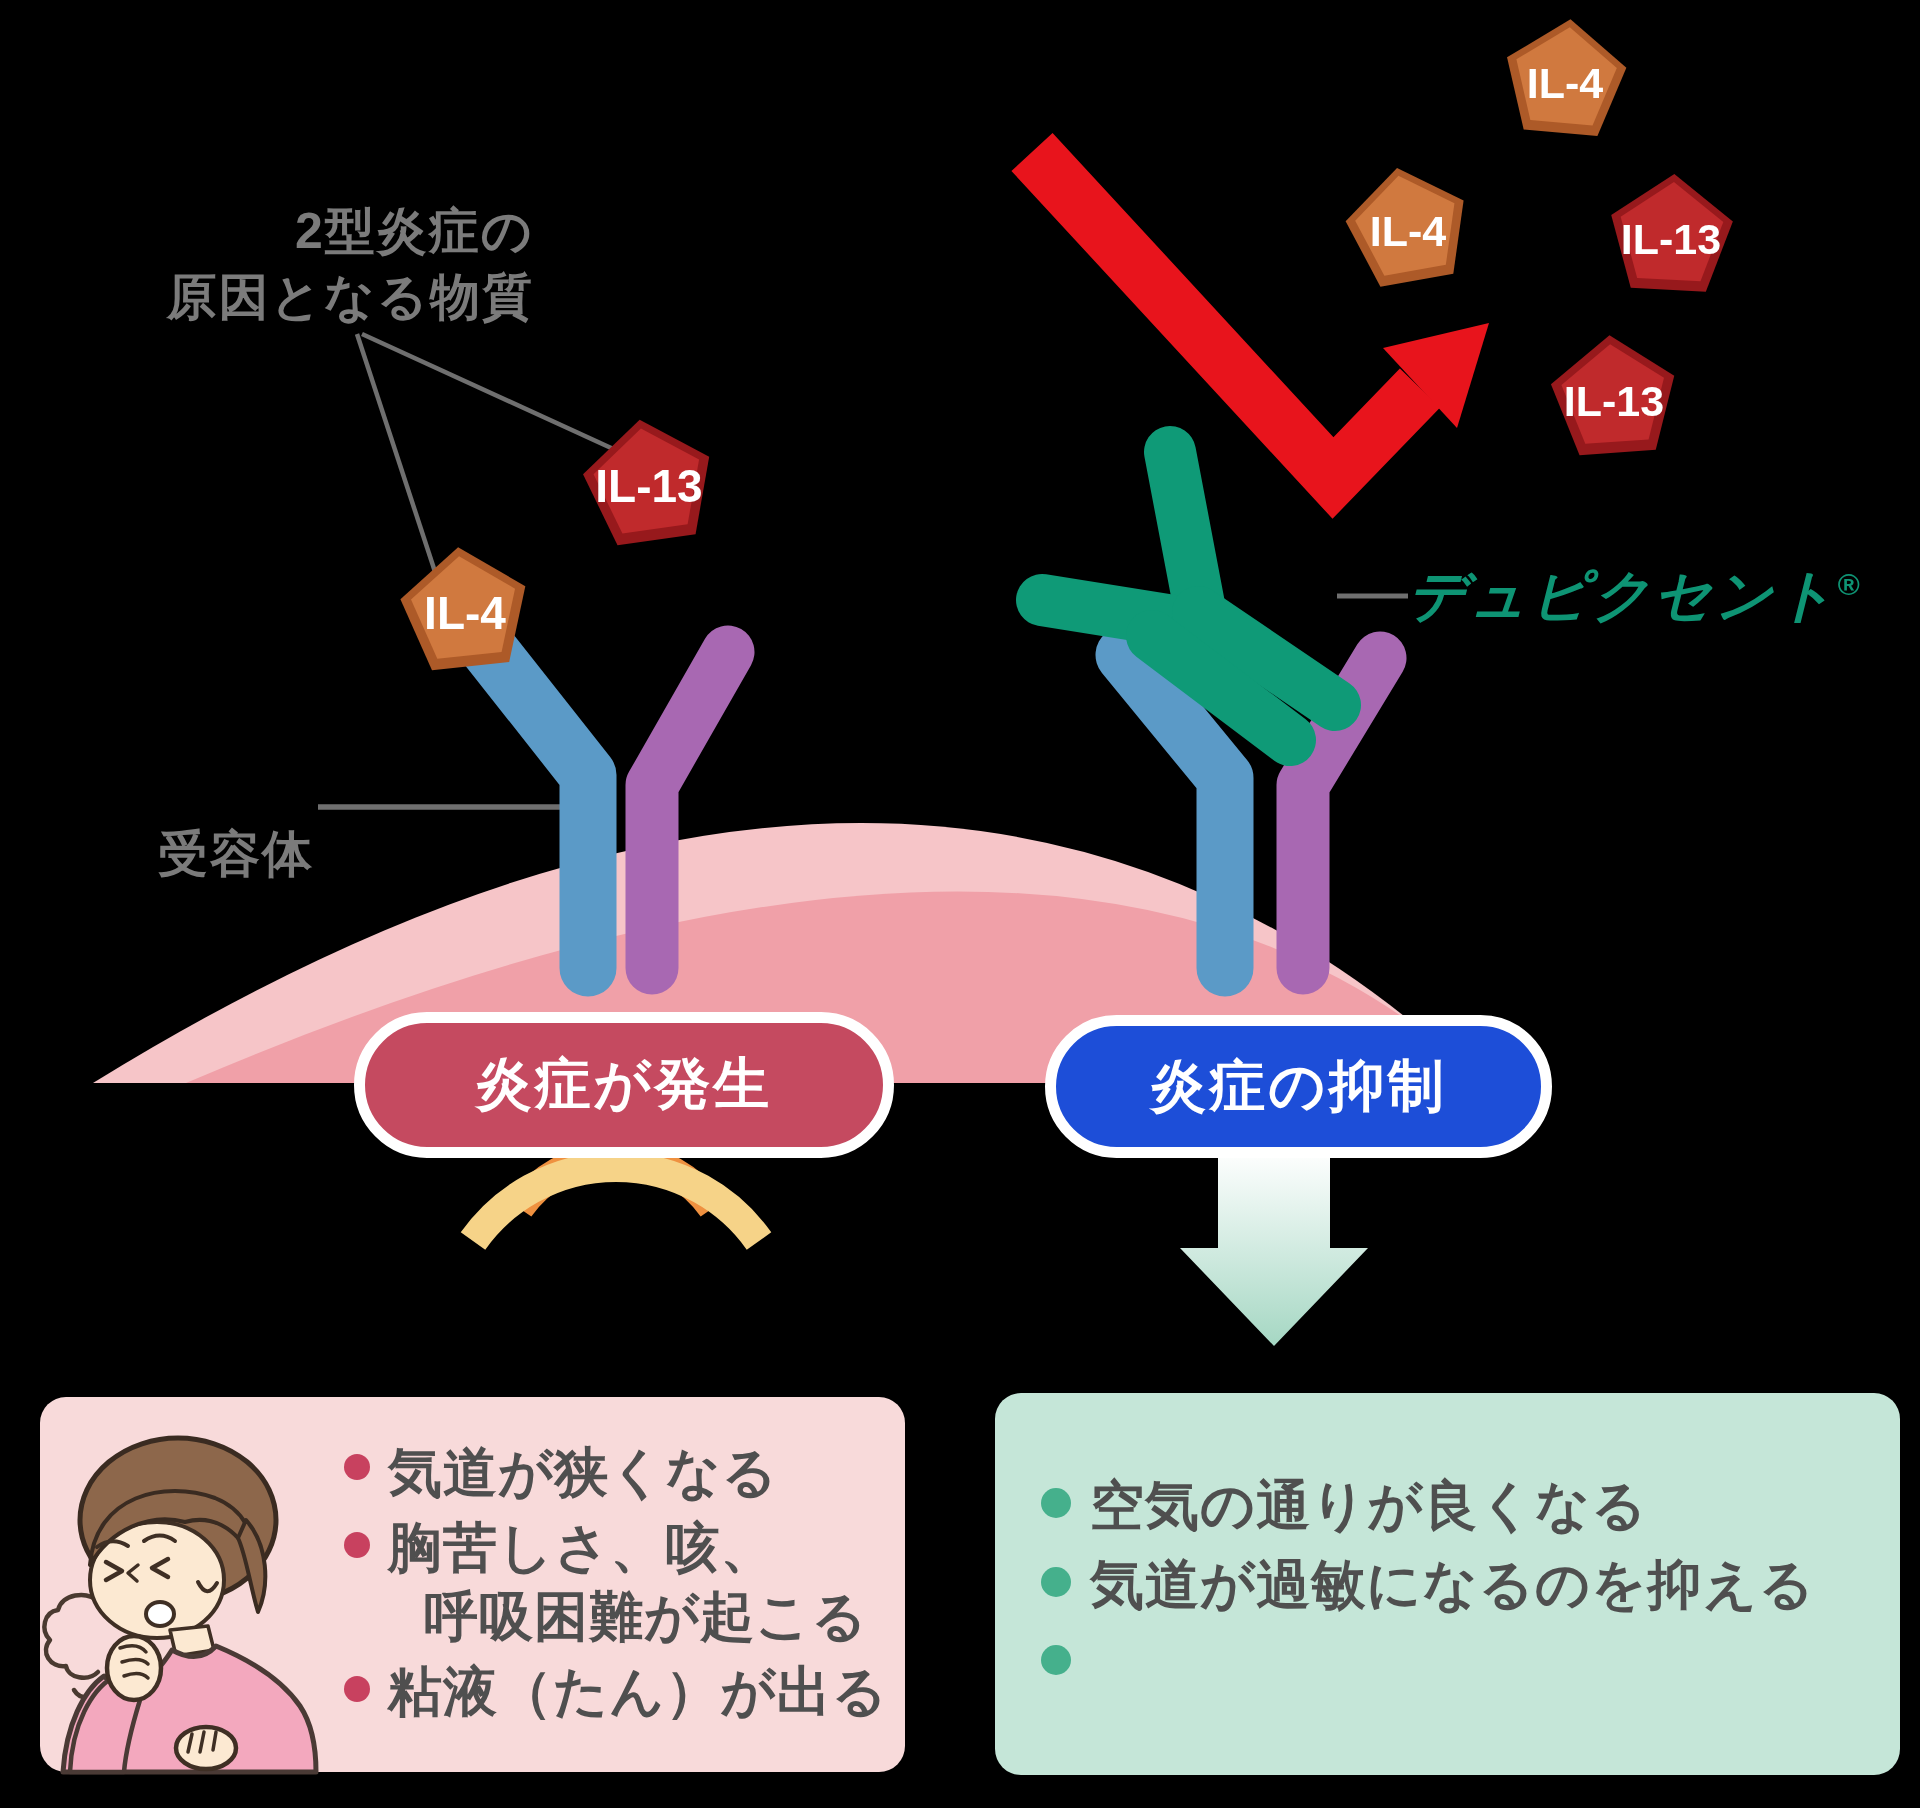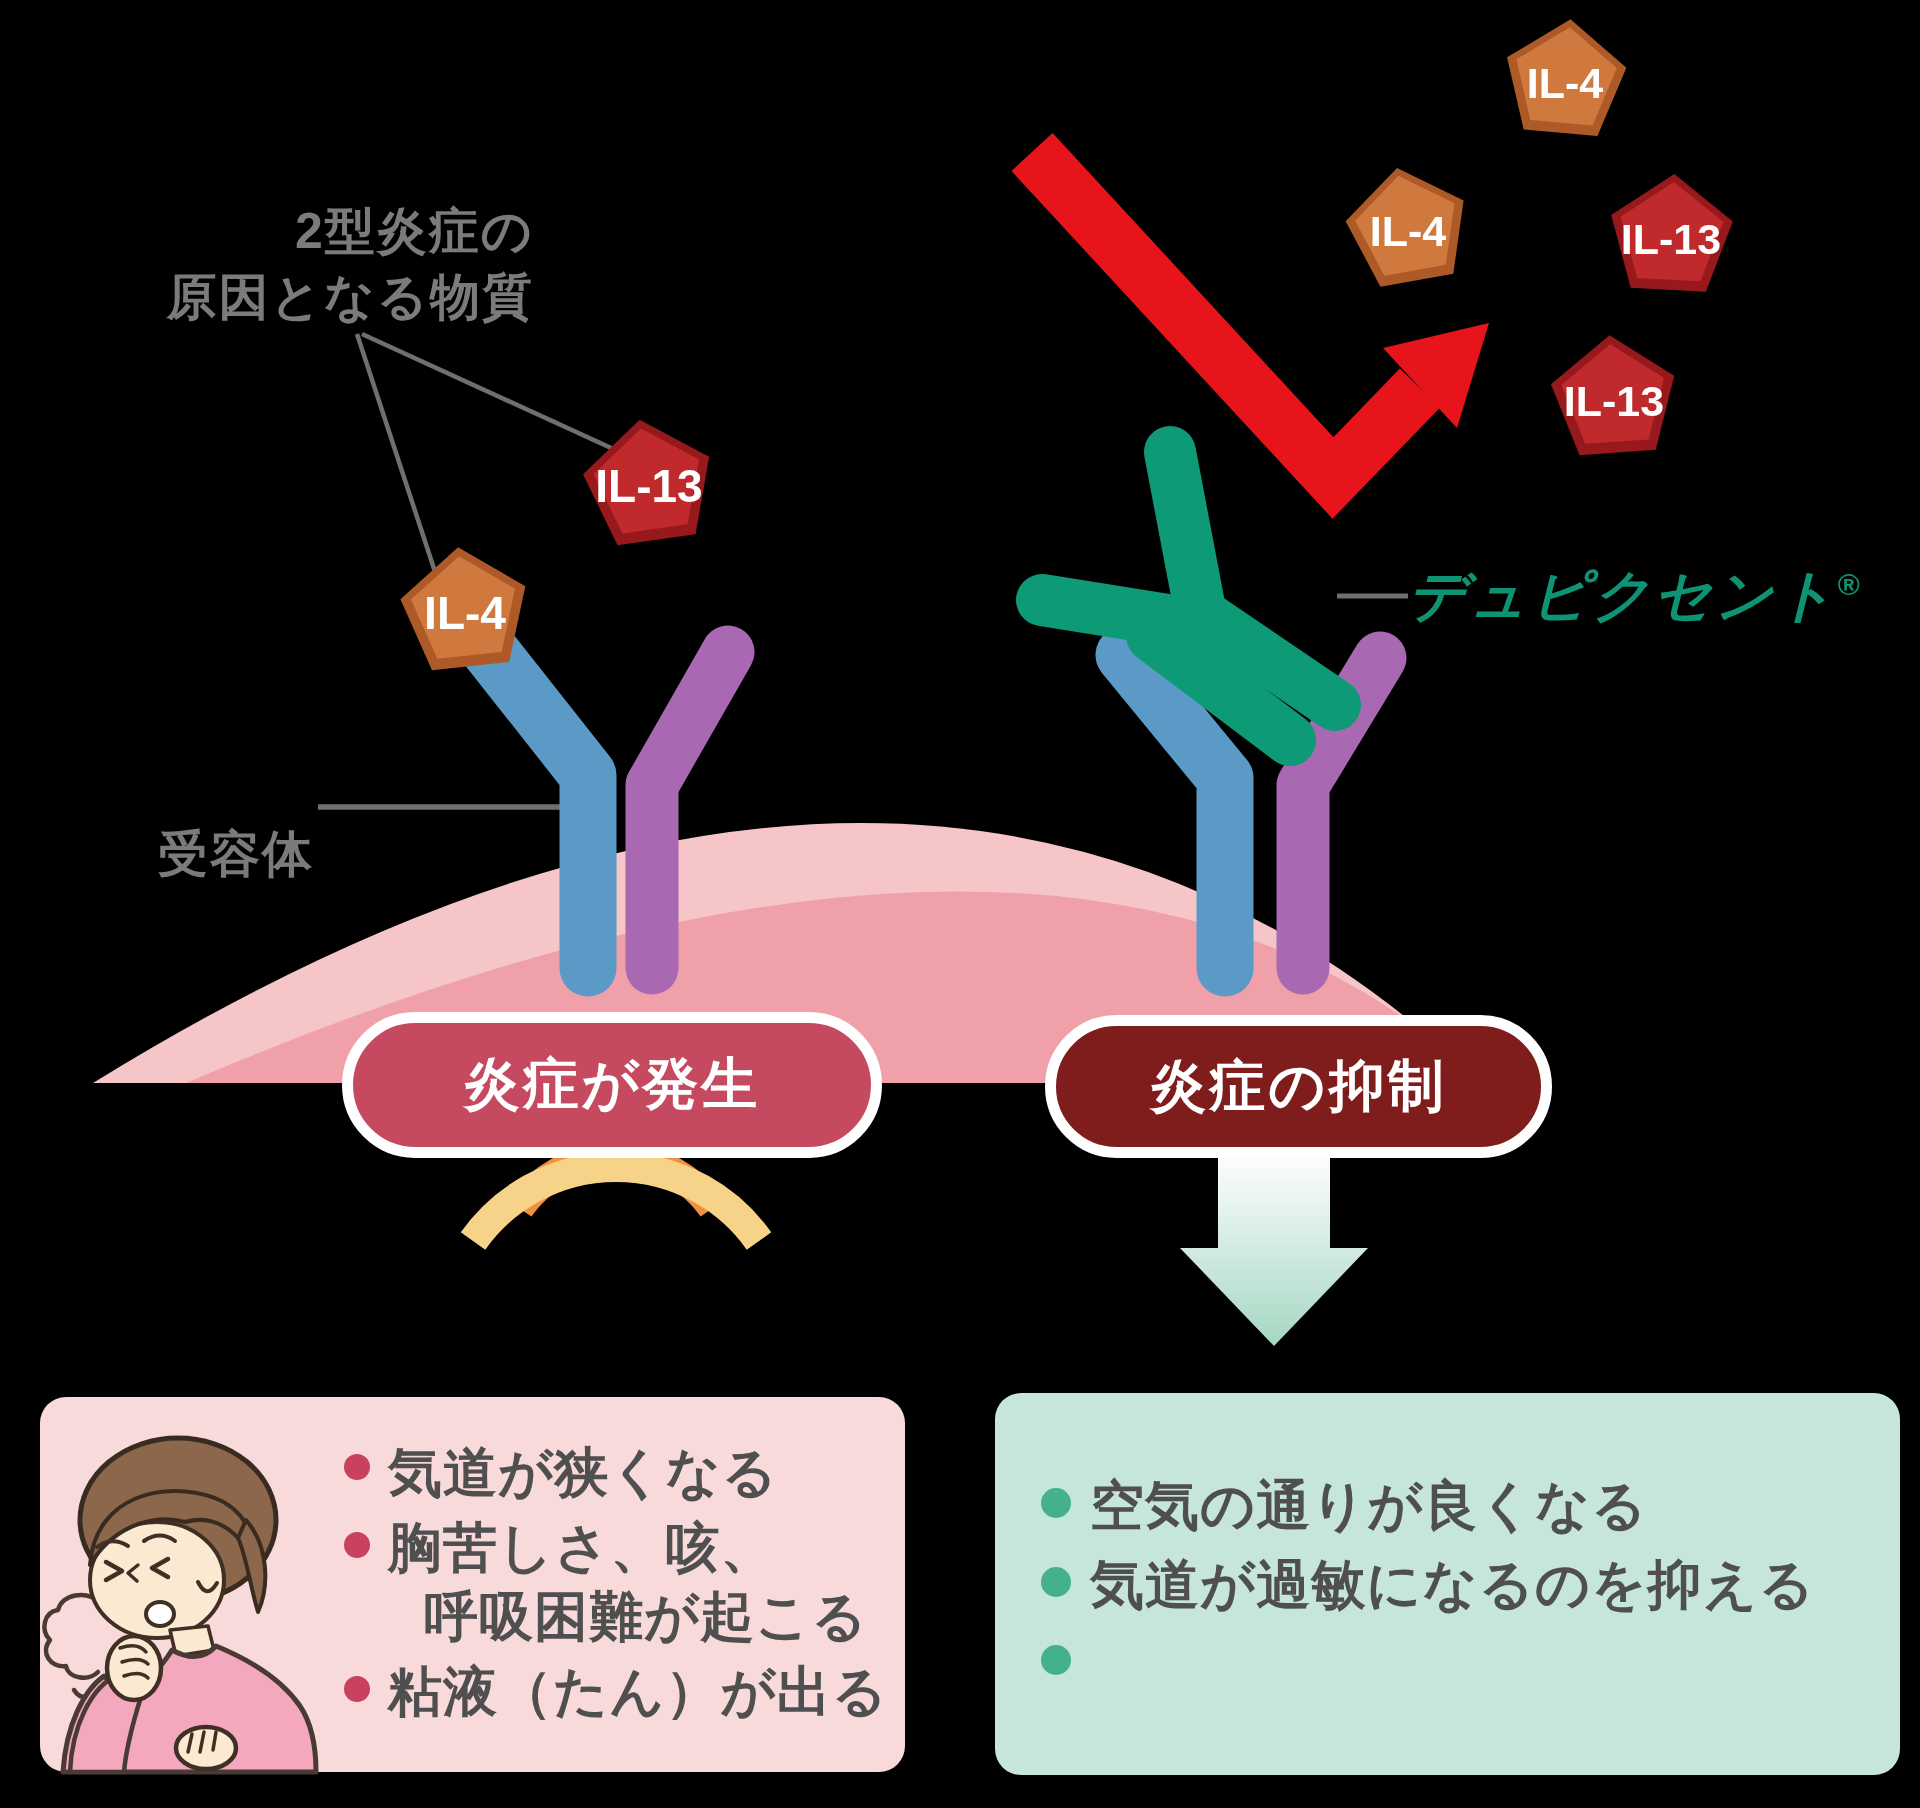--- a/index.html
+++ b/index.html
@@ -5,21 +5,21 @@
   html,body{margin:0;padding:0;background:#000;}
   .stage{position:relative;width:1920px;height:1808px;background:#000;overflow:hidden;
          font-family:"Liberation Sans",sans-serif;}
   .stage svg{position:absolute;left:0;top:0;}
   .abs{position:absolute;}
   .gray-label{color:#7b7b7b;font-weight:700;font-size:50px;line-height:66px;letter-spacing:2px;}
   .badge{box-sizing:border-box;border:11px solid #fff;border-radius:110px;
          display:flex;align-items:center;justify-content:center;
          color:#fff;font-size:56px;font-weight:700;letter-spacing:3px;}
   .badge-red{background:#c54a60;}
-  .badge-green{background:#7f1d1d;}
+  .badge-green{background:#1d4ed8;}
   .drug-label{color:#0e9474;font-size:57px;font-weight:800;letter-spacing:3px;white-space:nowrap;font-style:italic;}
   .drug-label sup{font-size:30px;}
   .list-line{color:#4f4f4f;font-size:54px;font-weight:600;letter-spacing:1px;white-space:nowrap;}
 </style>
 </head>
 <body>
 
 <div class="stage">
 
   <svg width="1920" height="1808" viewBox="0 0 1920 1808">
@@ -146,21 +146,21 @@
 
   <div class="abs gray-label" style="left:120px;top:198px;width:414px;text-align:right;">
     <div>2型炎症の</div>
     <div>原因となる物質</div>
   </div>
 
   <div class="abs gray-label" style="left:158px;top:779px;margin-top:42px;">受容体</div>
 
   <div class="abs drug-label" style="left:1408px;top:558px;"><span>デュピクセント</span><sup>®</sup></div>
 
-  <div class="abs badge badge-red" style="left:342px;top:1012px;width:540px;height:146px;">
+  <div class="abs badge badge-red" style="left:354px;top:1012px;width:540px;height:146px;">
     <span>炎症が発生</span>
   </div>
 
   <div class="abs badge badge-green" style="left:1045px;top:1015px;width:507px;height:143px;">
     <span>炎症の抑制</span>
   </div>
 
   <div class="abs list-line" style="left:388px;top:1437px;">気道が狭くなる</div>
   <div class="abs list-line" style="left:388px;top:1512px;">胸苦しさ、咳、</div>
   <div class="abs list-line" style="left:380px;top:1581px;margin-left:44px;">呼吸困難が起こる</div>

